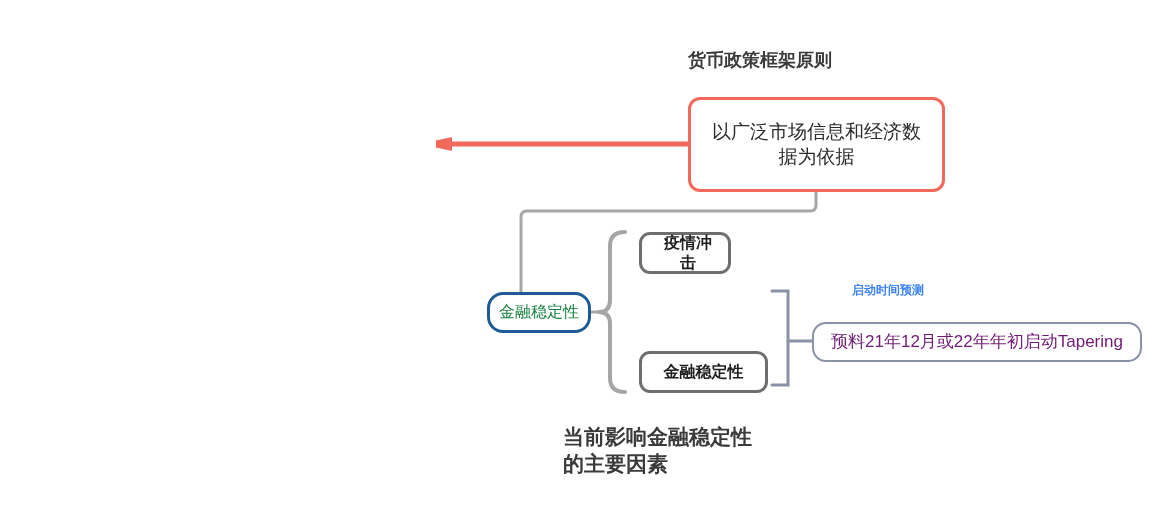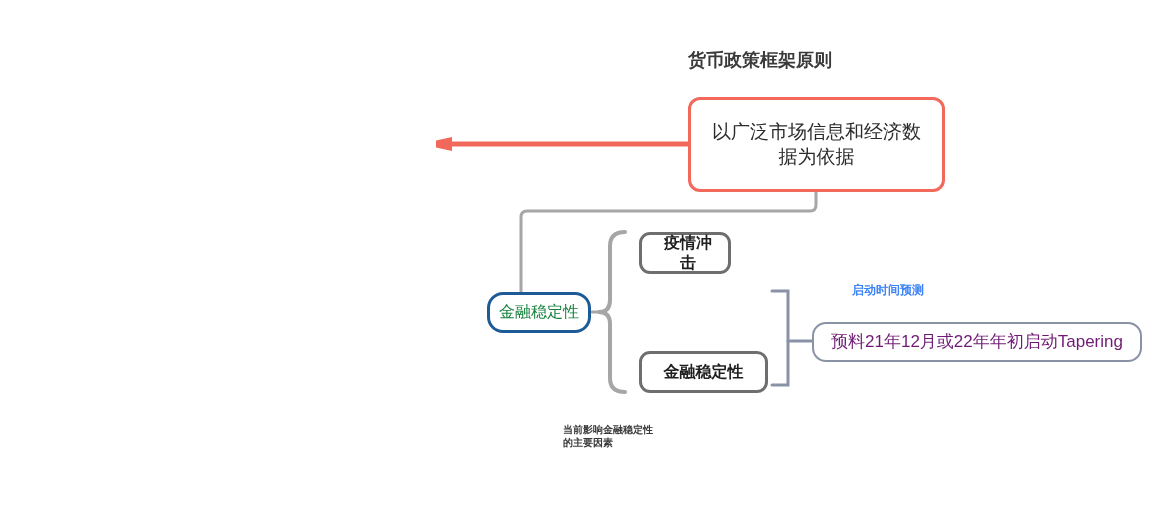--- a/index.html
+++ b/index.html
@@ -125,21 +125,21 @@
     top: 341px;
     width: 104px;
     font-size: 16px;
     font-weight: bold;
     color: #3a3a3a;
   }
   .caption-factors {
     left: 563px;
     top: 423px;
     width: 260px;
-    font-size: 10px;
+    font-size: 21px;
     font-weight: bold;
     color: #3a3a3a;
   }
   .caption-timing {
     left: 852px;
     top: 283px;
     width: 250px;
     font-size: 12px;
     font-weight: bold;
     color: #3b82f6;

